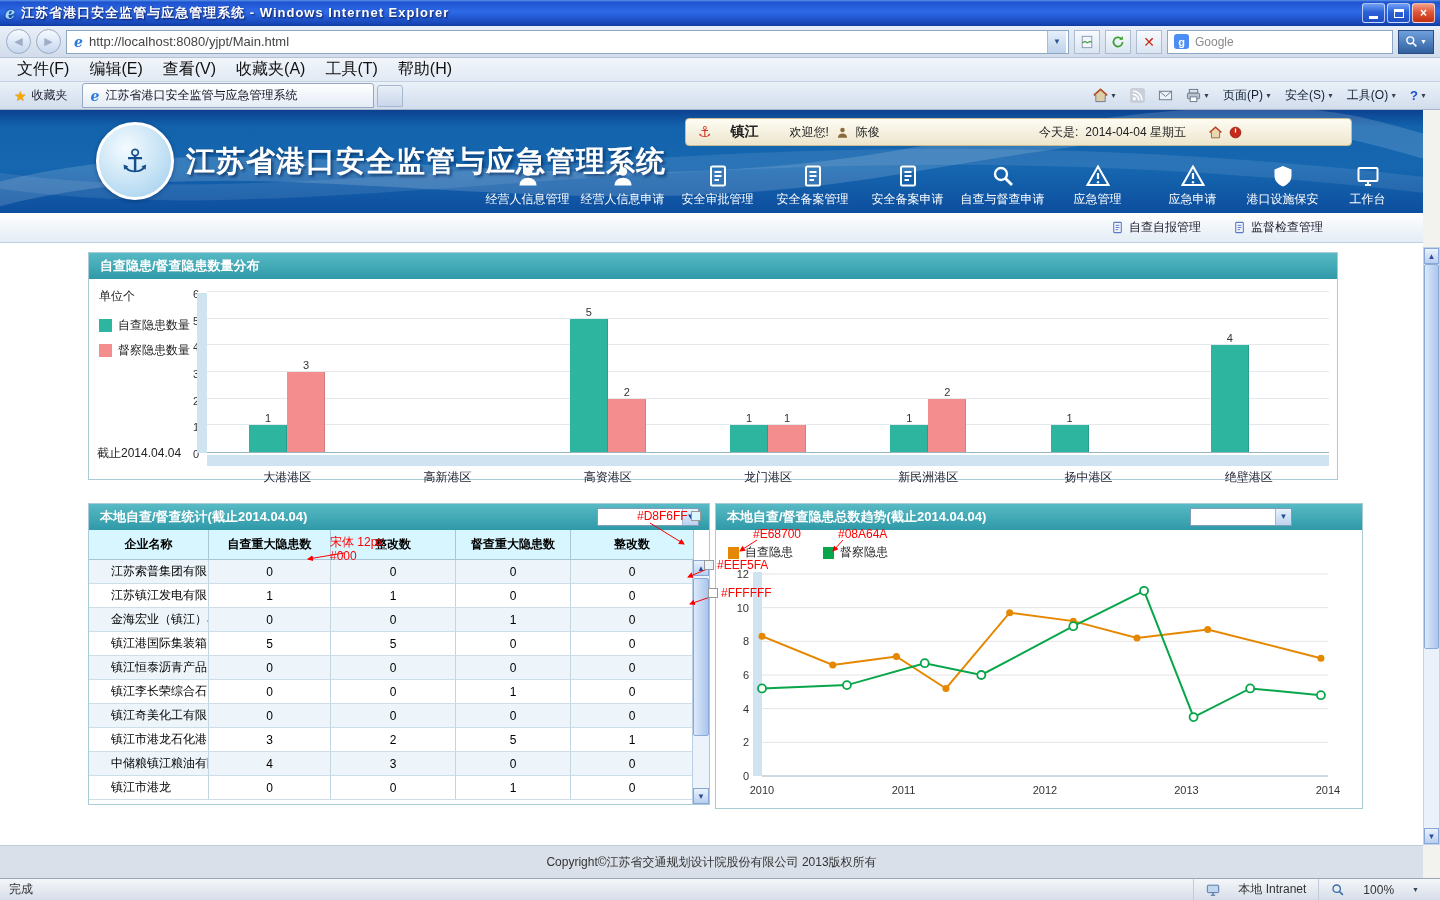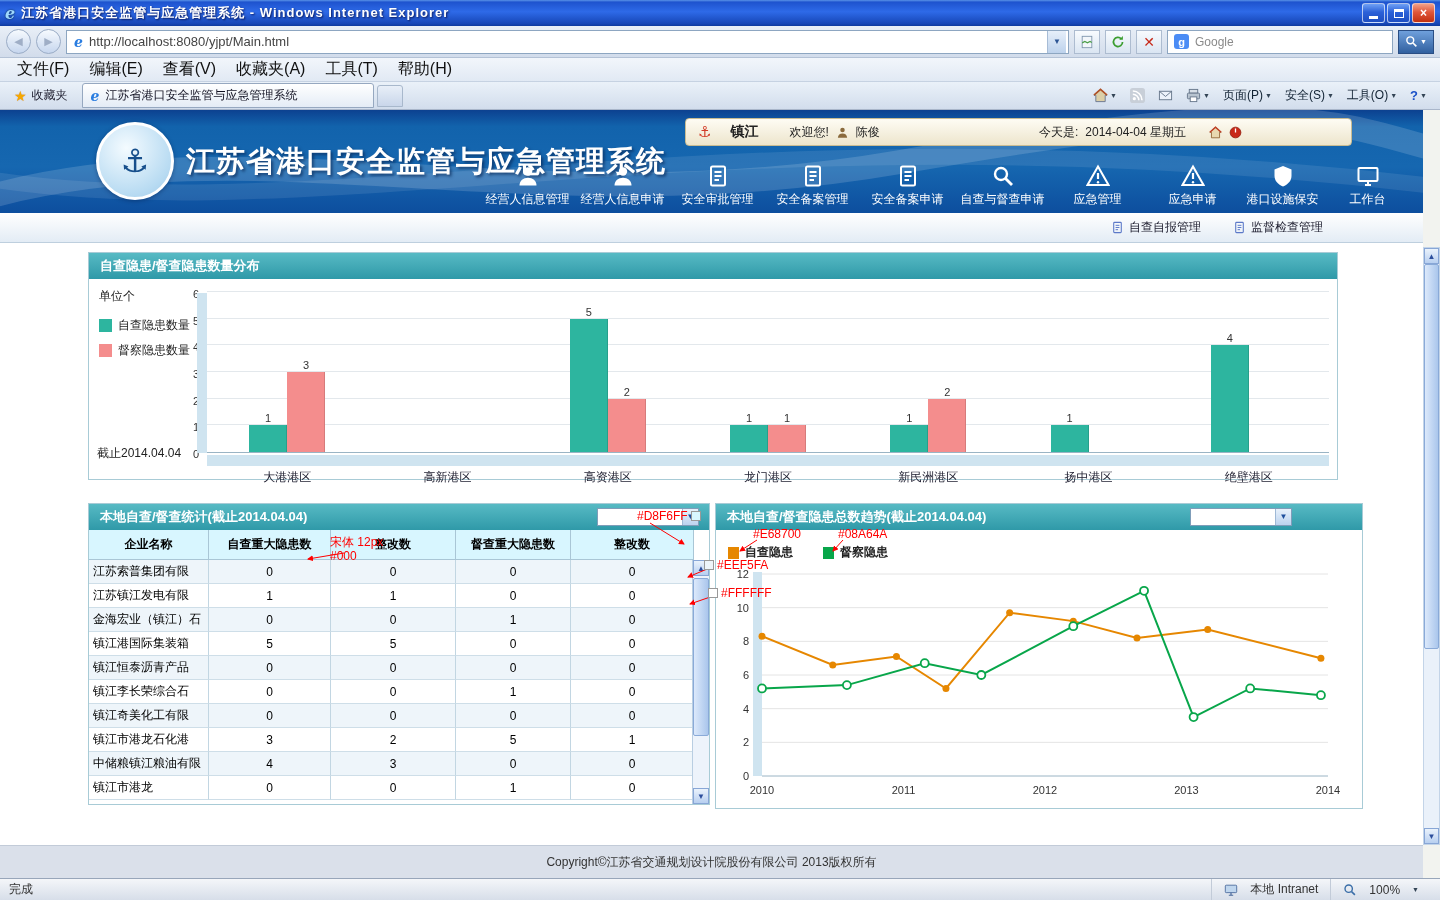--- a/index.html
+++ b/index.html
@@ -114,38 +114,38 @@
 .sel-val{flex:1;font-size:11px;color:#333;padding:2px 4px;font-weight:normal;}
 .sel-arrow{width:16px;background:linear-gradient(#E8F1FB,#BCD3EF);border-left:1px solid #9FB9D6;font-size:8px;color:#1E4E9C;display:flex;align-items:center;justify-content:center;}
 
 
 .tbl{position:absolute;top:26px;left:0;right:0;bottom:0;}
 .tbl-head,.trow{display:grid;grid-template-columns:120px 122px 125px 115px 123px;}
 .tbl-head{height:30px;}
 .th{background:#D8F6FF;border-right:1px solid #A9C6D6;border-bottom:1px solid #A9C6D6;display:flex;align-items:center;justify-content:center;font-weight:bold;font-size:12px;color:#000;}
 .trow{height:24px;}
 .td{border-right:1px solid #C2D6E2;border-bottom:1px solid #CEDEE8;display:flex;align-items:center;justify-content:center;font-size:12px;color:#000;}
-.tname{justify-content:flex-start;padding-left:4px;white-space:nowrap;overflow:hidden;}
+.tname{justify-content:flex-start;padding-left:22px;white-space:nowrap;overflow:hidden;}
 .trow.odd .td{background:#EEF5FA;}
 .trow.even .td{background:#FFFFFF;}
 .tbl-scroll{position:absolute;top:30px;right:0;bottom:0;width:17px;background:#EDF3FB;border-left:1px solid #B9CEE2;display:flex;flex-direction:column;}
 .tbl-scroll .sc-thumb{height:158px;margin-top:2px;}
 
 
 .trend-body{position:absolute;top:26px;left:0;right:0;bottom:0;}
-.trend-legend{position:absolute;left:12px;top:14px;display:flex;gap:30px;font-weight:bold;}
+.trend-legend{position:absolute;left:12px;top:14px;display:flex;gap:30px;}
 .trend-svg{position:absolute;left:10px;top:32px;}
 
 
 .footer{height:33px;background:#DAE0EA;border-top:1px solid #C2CBD8;text-align:center;line-height:32px;font-size:12px;color:#333;}
 
 
 .statusbar{position:absolute;top:878px;height:22px;width:100%;background:linear-gradient(#F4F6F9,#D7DEE9);border-top:1px solid #98A6BA;display:flex;align-items:center;padding:0 9px;color:#333;font-size:12px;}
 .sb-right{margin-left:auto;display:flex;align-items:center;height:100%;}
-.sb-seg{border-left:1px solid #C2CBD8;padding:0 12px;height:100%;display:flex;align-items:center;gap:12px;}
+.sb-seg{border-left:1px solid #C2CBD8;padding:0 12px;height:100%;display:flex;align-items:center;gap:18px;}
 .sb-seg svg{width:14px;height:14px;}
 
 
 .annot{position:absolute;color:#F00;font-size:12px;z-index:100;display:flex;gap:3px;align-items:center;white-space:nowrap;line-height:14px;}
 .annot.block{display:block;}
 .a-sw{width:10px;height:10px;border:1px solid #999;display:inline-block;}
 .annot-lines{position:absolute;left:0;top:0;width:1440px;height:900px;z-index:99;pointer-events:none;}
 .al{stroke:#F00;stroke-width:1;}
 </style>
 </head>

